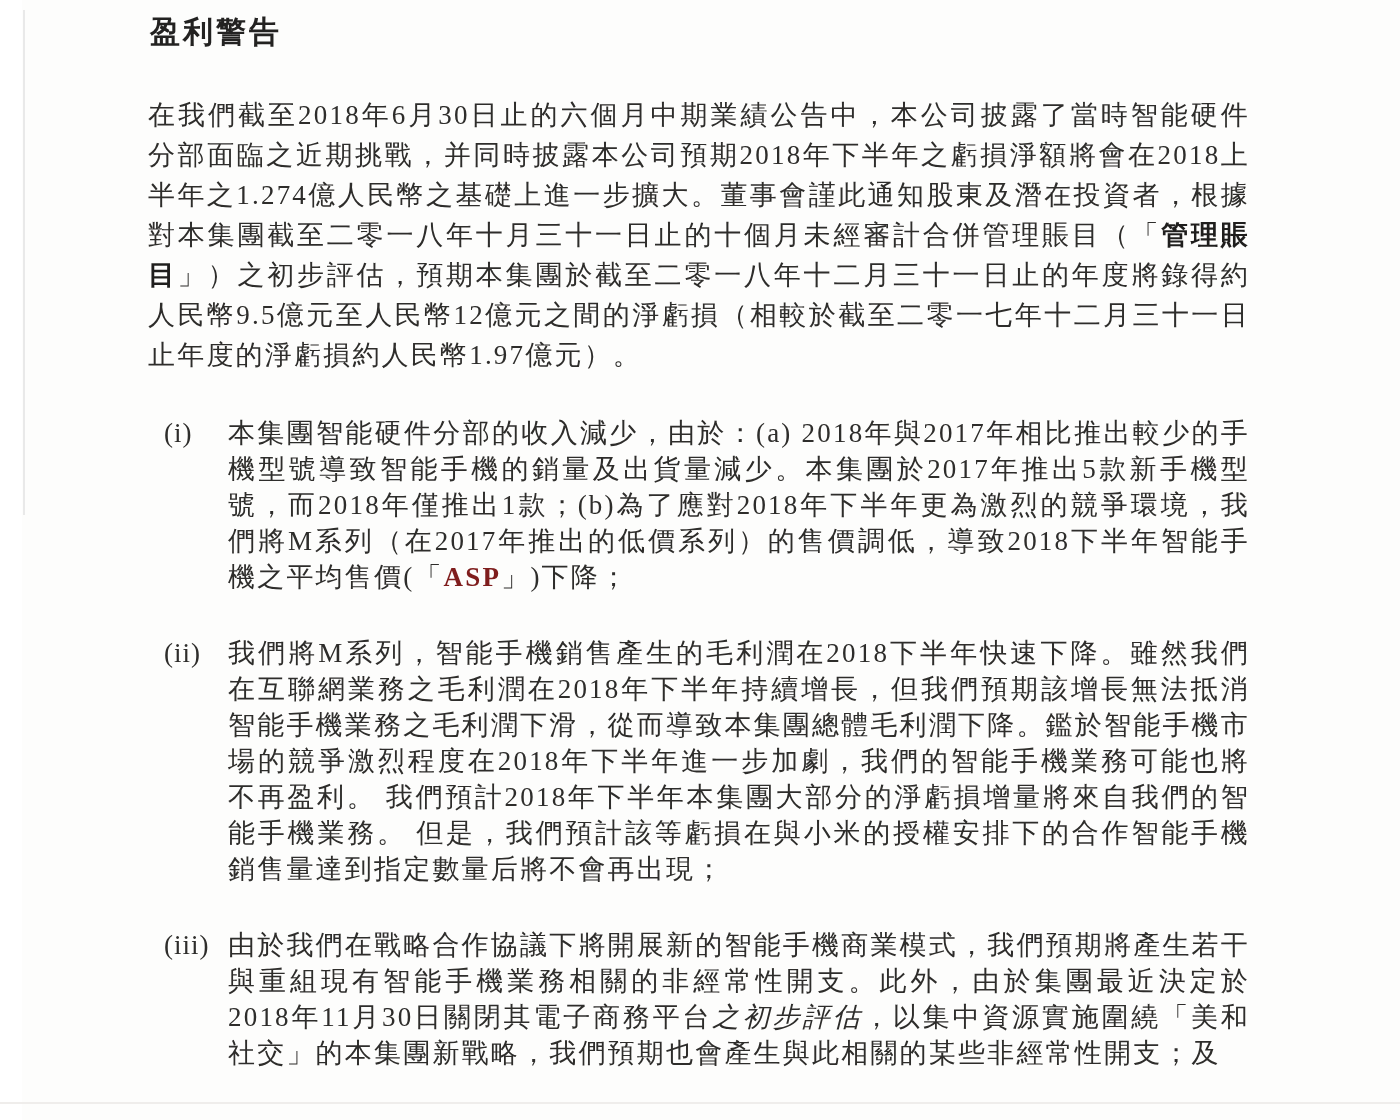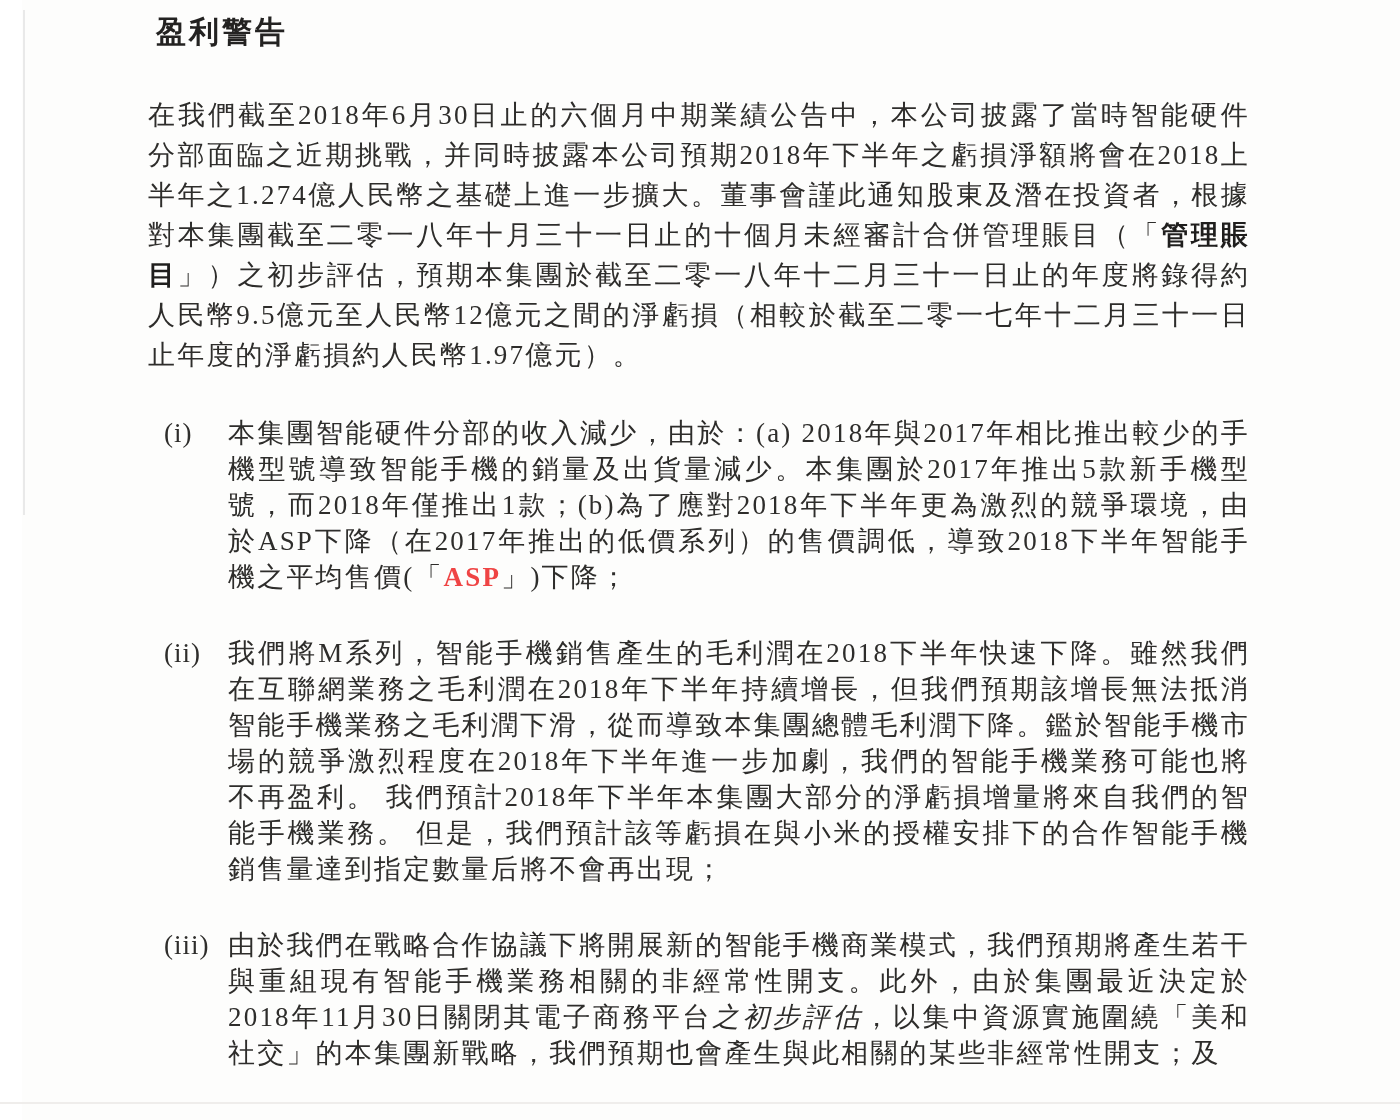--- a/index.html
+++ b/index.html
@@ -37,21 +37,21 @@
   .content {
     position: absolute;
     left: 148px;
     top: 12px;
     width: 1102px;
   }
   .title {
     font-size: 30px;
     font-weight: bold;
     letter-spacing: 3px;
-    margin: 0 0 42px 8px;
+    margin: 0 0 42px 2px;
     color: #232221;
   }
   .para {
     font-size: 27px;
     line-height: 40px;
     letter-spacing: 2.2px;
     text-align: justify;
     text-justify: inter-ideograph;
     margin: 0 0 40px 0;
   }
@@ -70,42 +70,42 @@
     letter-spacing: 1px;
   }
   .itext {
     flex: 1;
     font-size: 27px;
     line-height: 36px;
     letter-spacing: 2.2px;
     text-align: justify;
     text-justify: inter-ideograph;
   }
-  .itext b { color: #ef4444; }
+  .itext b { color: #7f1d1d; }
   .itext i { letter-spacing: 2.5px; }
 </style>
 </head>
 <body>
 
 <div class="edge-strip"></div>
 <div class="vline"></div>
 <div class="hline-bottom"></div>
 
 <div class="content">
 
   <h1 class="title">盈利警告</h1>
 
   <p class="para"><span>在我們截至2018年6月30日止的六個月中期業績公告中，本公司披露了當時智能硬件分部面臨之近期挑戰，并同時披露本公司預期2018年下半年之虧損淨額將會在2018上半年之1.274億人民幣之基礎上進一步擴大。董事會謹此通知股東及潛在投資者，根據對本集團截至二零一八年十月三十一日止的十個月未經審計合併管理賬目（「</span><b>管理賬目</b><span>」）之初步評估，預期本集團於截至二零一八年十二月三十一日止的年度將錄得約人民幣9.5億元至人民幣12億元之間的淨虧損（相較於截至二零一七年十二月三十一日止年度的淨虧損約人民幣1.97億元）。</span></p>
 
 
   <div class="list">
 
     <div class="item">
       <div class="marker">(i)</div>
-      <div class="itext"><span>本集團智能硬件分部的收入減少，由於：(a) 2018年與2017年相比推出較少的手機型號導致智能手機的銷量及出貨量減少。本集團於2017年推出5款新手機型號，而2018年僅推出1款；(b)為了應對2018年下半年更為激烈的競爭環境，由於ASP下降（在2017年推出的低價系列）的售價調低，導致2018下半年智能手機之平均售價(「</span><b>ASP</b><span>」)下降；</span></div>
+      <div class="itext"><span>本集團智能硬件分部的收入減少，由於：(a) 2018年與2017年相比推出較少的手機型號導致智能手機的銷量及出貨量減少。本集團於2017年推出5款新手機型號，而2018年僅推出1款；(b)為了應對2018年下半年更為激烈的競爭環境，我們將M系列（在2017年推出的低價系列）的售價調低，導致2018下半年智能手機之平均售價(「</span><b>ASP</b><span>」)下降；</span></div>
     </div>
 
     <div class="item">
       <div class="marker">(ii)</div>
       <div class="itext">我們將M系列，智能手機銷售產生的毛利潤在2018下半年快速下降。雖然我們在互聯網業務之毛利潤在2018年下半年持續增長，但我們預期該增長無法抵消智能手機業務之毛利潤下滑，從而導致本集團總體毛利潤下降。鑑於智能手機市場的競爭激烈程度在2018年下半年進一步加劇，我們的智能手機業務可能也將不再盈利。 我們預計2018年下半年本集團大部分的淨虧損增量將來自我們的智能手機業務。 但是，我們預計該等虧損在與小米的授權安排下的合作智能手機銷售量達到指定數量后將不會再出現；</div>
     </div>
 
     <div class="item">
       <div class="marker">(iii)</div>
       <div class="itext"><span>由於我們在戰略合作協議下將開展新的智能手機商業模式，我們預期將產生若干與重組現有智能手機業務相關的非經常性開支。此外，由於集團最近決定於2018年11月30日關閉其電子商務平台</span><i>之初步評估</i><span>，以集中資源實施圍繞「美和社交」的本集團新戰略，我們預期也會產生與此相關的某些非經常性開支；及</span></div>

